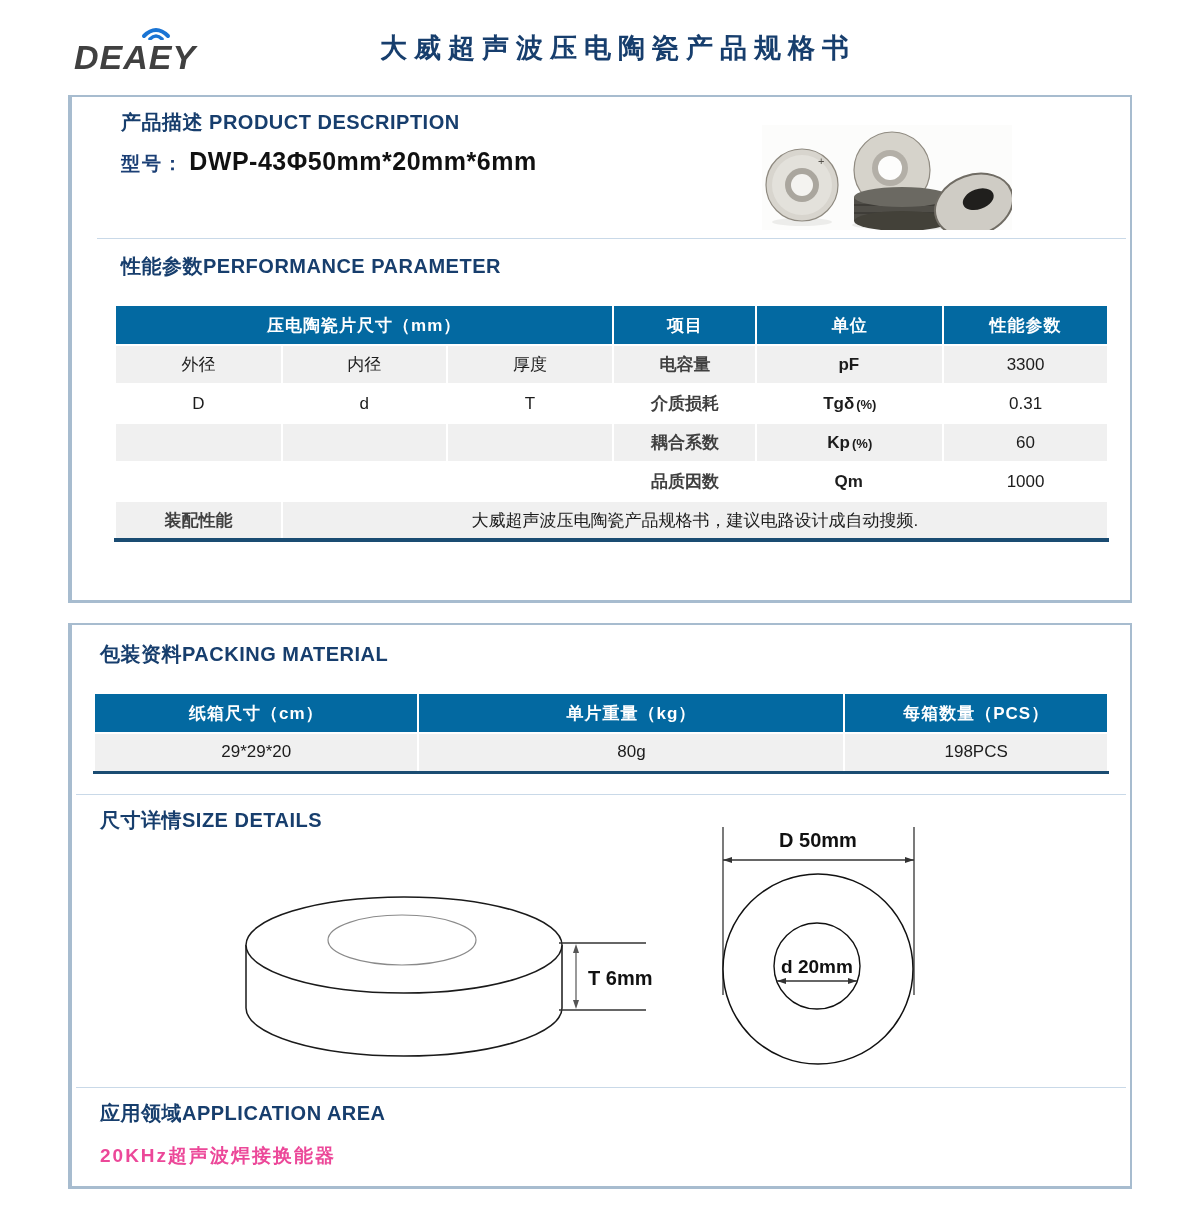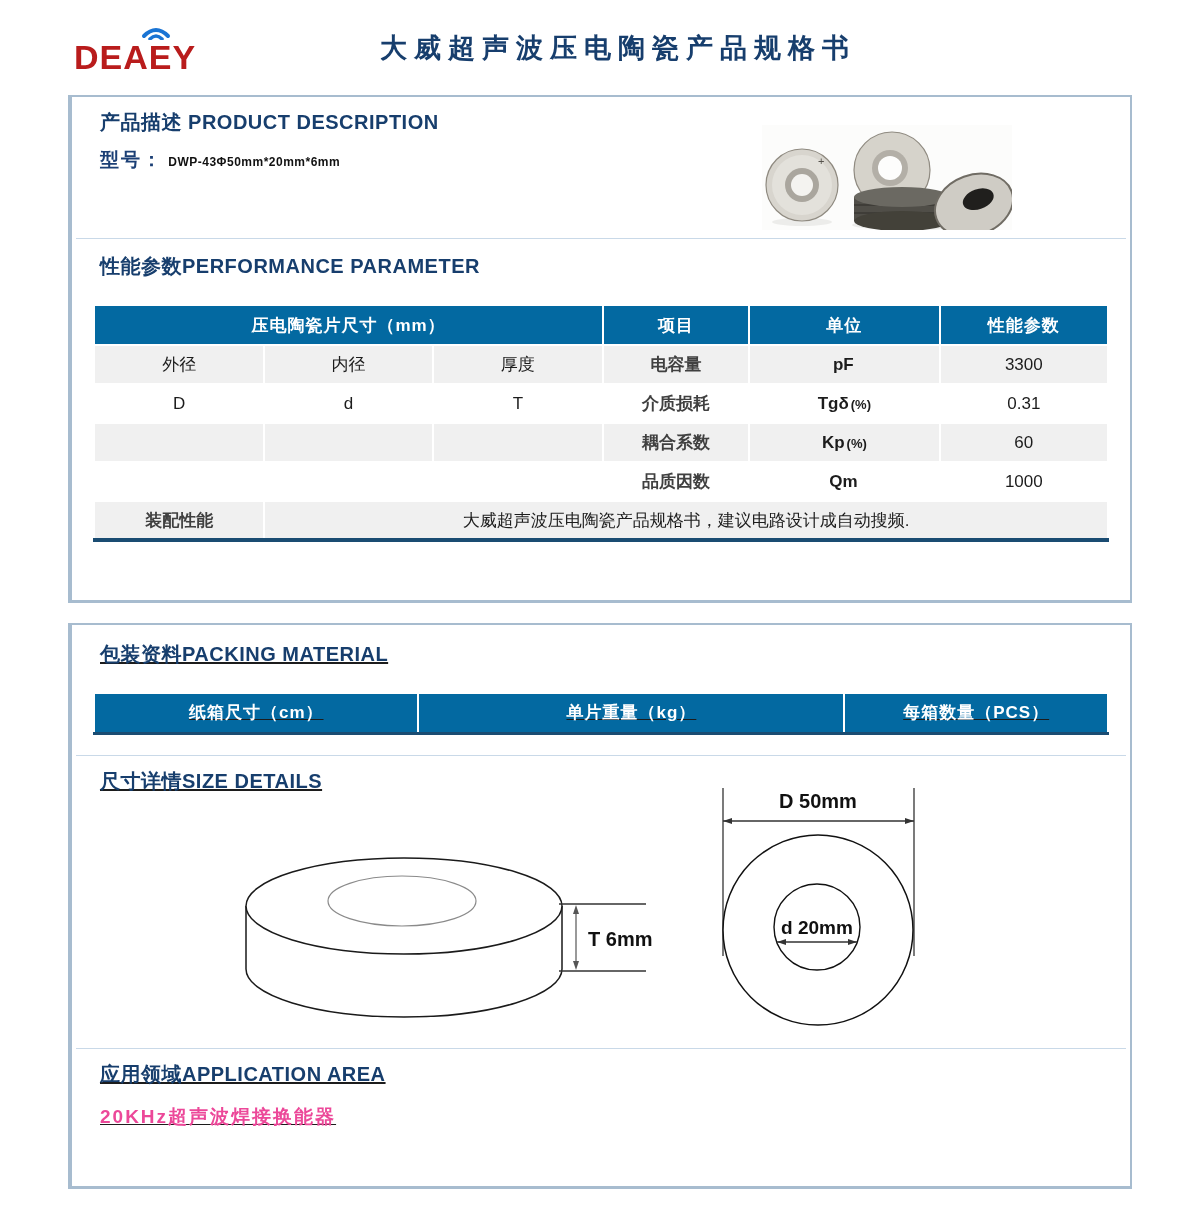--- a/index.html
+++ b/index.html
@@ -8,46 +8,46 @@
     width:1200px; height:1216px; position:relative;
     font-family:"Liberation Sans","DejaVu Sans",sans-serif;
     color:#1c1c1c;
   }
   
   .page-header { height:95px; position:relative; }
   .logo { position:absolute; left:74px; top:20px; width:160px; height:60px; }
   .logo-arcs { position:absolute; left:62px; top:0; }
   .logo-text {
     position:absolute; left:0; top:18px;
-    font-size:34px; font-weight:bold; 
-    color:#b91c1c; letter-spacing:1px;
+    font-size:34px; font-weight:bold; font-style:italic;
+    color:#404040; letter-spacing:1px;
   }
   .page-title {
     position:absolute; left:0; right:0; top:30px; text-align:center;
     font-size:27px; font-weight:bold; color:#173e6d; letter-spacing:7px;margin-left:36px;
   }
   
   .box {
     margin:0 68px; background:#fff;
     border:2px solid #a7bccf; border-left-width:4px; border-bottom-width:3px;
   }
-  .box1 { height:508px; margin-bottom:20px; }
-  .box2 { height:566px;text-decoration:underline; }
+  .box1 { height:508px; margin-bottom:20px;padding-left:21px; }
+  .box2 { height:566px; }
   .section-h {
     color:#173e6d; font-size:20px; font-weight:bold;
     padding:12px 28px 0 28px; letter-spacing:0.5px;
   }
   .hr { height:1px; background:#c9d9e8; margin:0 4px; }
   
   .product-head { position:relative; height:141px; }
   .prod-row { margin:20px 0 0 28px; font-size:19px; font-weight:bold; }
   .prod-row.model { margin-top:11px; }
   .prod-label { color:#1b3f75; letter-spacing:2px; }
   .prod-value { color:#111; letter-spacing:4px; }
-  .prod-value.model-v { letter-spacing:0.5px; font-size:12px; }
+  .prod-value.model-v { letter-spacing:0.5px; font-size:25px; }
   .photos { position:absolute; top:28px; right:118px; width:250px; height:105px; }
   
   .spec-table {
     border-collapse:collapse; table-layout:fixed; text-align:center;
     width:calc(100% - 42px); margin:24px 21px 0 21px;
     font-size:17px; border-bottom:4px solid #1a4c72;
   }
   .spec-table th {
     background:#0369a1; color:#fff; font-weight:bold;
     height:40px; border:2px solid #fff; font-size:17px; letter-spacing:1px;
@@ -188,20 +188,25 @@
       <col style="width:32%">
         <col style="width:42%">
         <col style="width:26%">
     </colgroup>
     <tbody>
         <tr>
       <th>纸箱尺寸（cm）</th>
       <th>单片重量（kg）</th>
       <th>每箱数量（PCS）</th>
     </tr>
+    <tr class="gray">
+      <td>29*29*20</td>
+      <td>80g</td>
+      <td>198PCS</td>
+    </tr>
   </tbody>
     </table>
 
   <div class="hr" style="margin-top:20px"></div>
 
   <div class="size-area">
     <div class="section-h">尺寸详情SIZE DETAILS</div>
 
     <svg class="diagram diag-side" width="440" height="180" viewBox="0 0 440 180">
       <path d="M32 55 L32 118 A158 48 0 0 0 348 118 L348 55" fill="#ffffff" stroke="#1a1a1a" stroke-width="1.5"></path>

